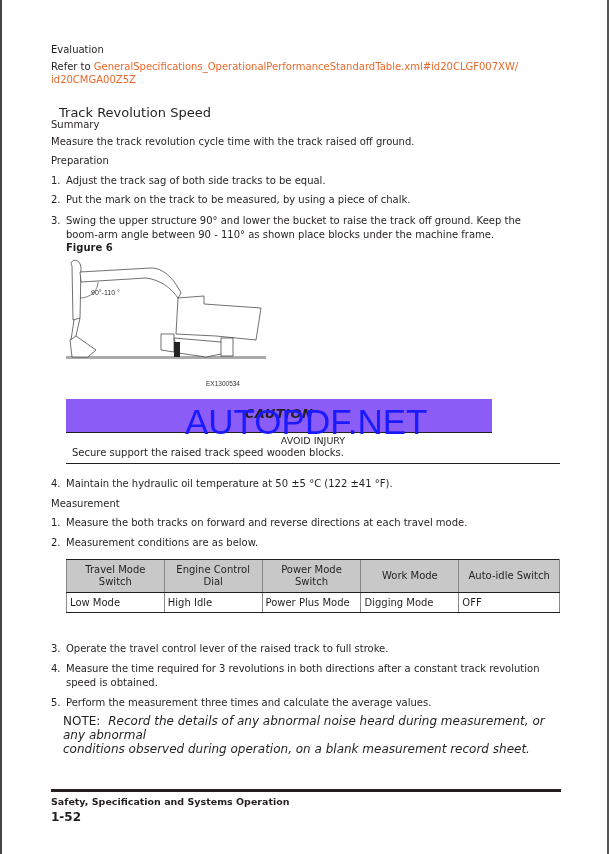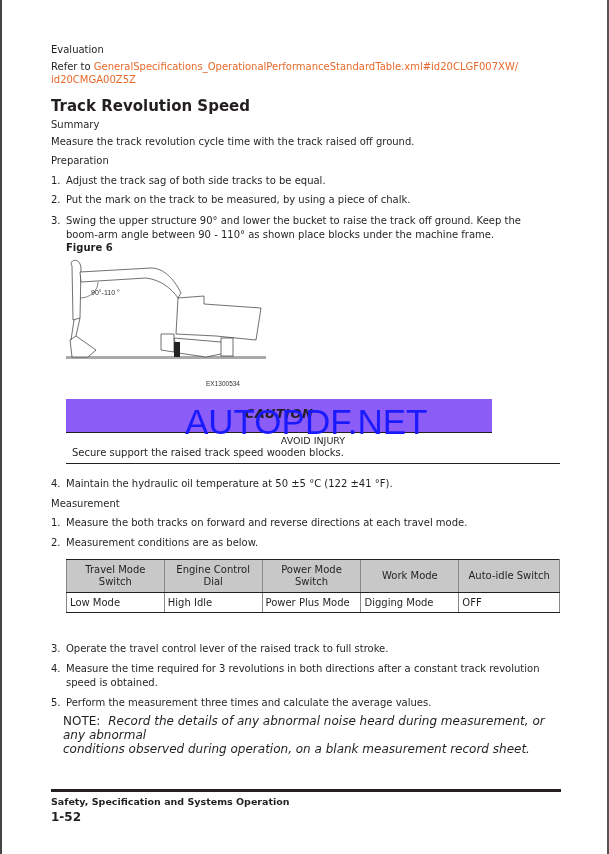--- a/index.html
+++ b/index.html
@@ -8,21 +8,21 @@
     background: #ffffff;
     font-family: "DejaVu Sans", sans-serif;
     color: #231f20;
   }
   .edge-left { position: absolute; left: 0; top: 0; width: 2px; height: 854px; background: #444; }
   .edge-right { position: absolute; right: 0; top: 0; width: 2px; height: 854px; background: #555; }
   .page { position: absolute; left: 51px; top: 0; width: 510px; }
   .abs { position: absolute; white-space: nowrap; }
   .t { font-size: 10px; line-height: 14px; }
   .link { color: #e8692b; }
-  h2 { margin: 0; font-size: 15px; font-weight: bold; }
+  h2 { margin: 8px; font-size: 13px; font-weight: normal; }
   .li { position: absolute; font-size: 10px; line-height: 14px; }
   .li .num { position: absolute; left: 0; width: 14px; }
   .li .txt { position: absolute; left: 15px; white-space: nowrap; }
   .fig-label { font-size: 10px; font-weight: bold; }
   .caution-bar { position: absolute; left: 15px; top: 399px; width: 426px; height: 33px; background: #8b5cf6; border-bottom: 1.5px solid #231f20; }
   .caution-title { position: absolute; left: 0; width: 100%; top: 7px; text-align: center; font-size: 13px; font-style: italic; font-weight: bold; letter-spacing: 0.5px; }
   .avoid { position: absolute; left: 15px; width: 494px; top: 435px; text-align: center; font-size: 9.5px; }
   .secure { position: absolute; left: 21px; top: 447px; font-size: 10px; }
   .caution-rule { position: absolute; left: 15px; top: 463px; width: 494px; height: 1px; background: #231f20; }
   .watermark { position: absolute; left: 185px; top: 402px; font-family: "Liberation Sans", sans-serif; font-size: 35px; color: #1a1aff; letter-spacing: 0px; line-height: 40px; }

